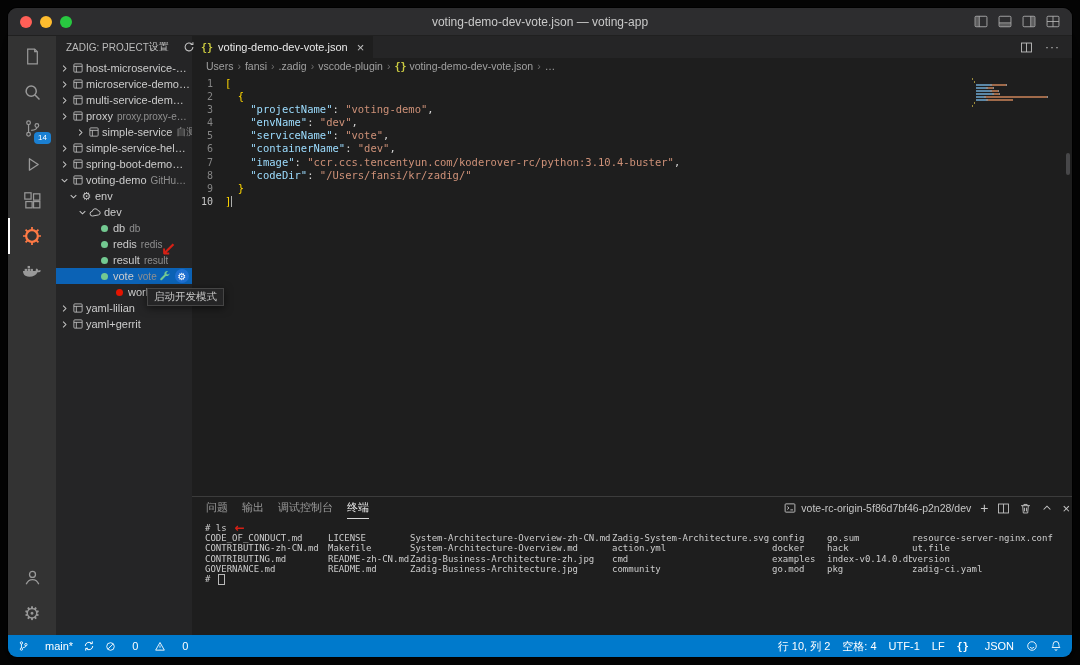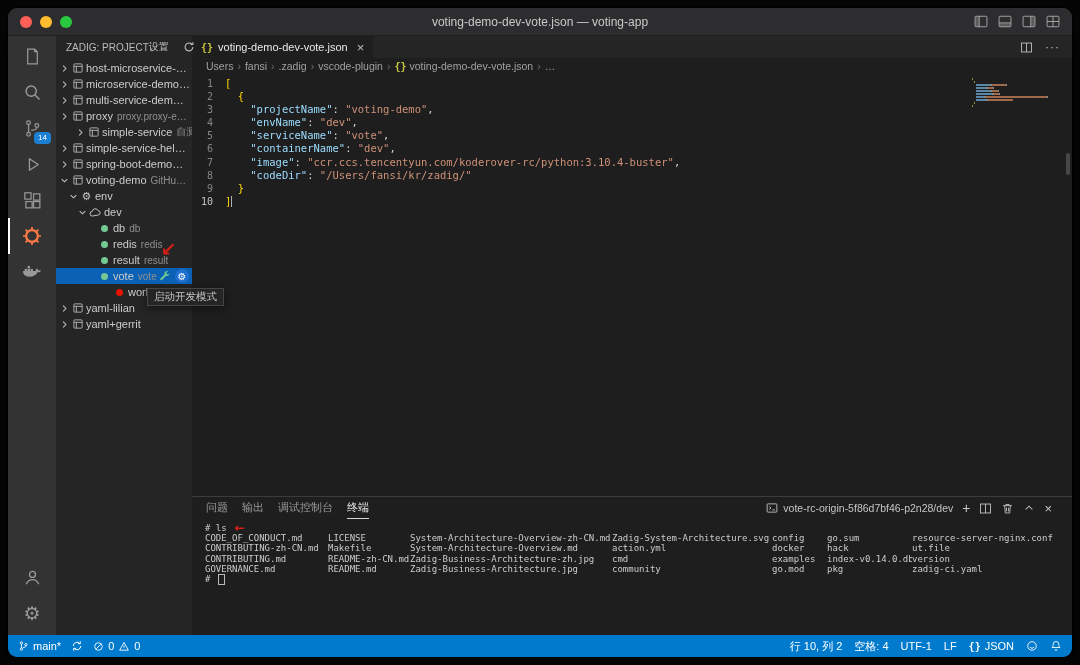--- a/index.html
+++ b/index.html
@@ -61,40 +61,40 @@
   .code-lines{margin-left:12px;white-space:pre;}
   .code-lines .cl{height:13.1px;}
   .tk-key{color:#9cdcfe}.tk-str{color:#ce9178}.tk-pl{color:#d4d4d4}.tk-b1{color:#ffd700}.tk-b2{color:#ffd700}
   .caret{display:inline-block;width:1px;height:11px;background:#aeafad;vertical-align:-2px;}
   .minimap{position:absolute;top:4px;right:14px;width:86px;cursor:pointer;}
   .mm-line{height:2px;margin-bottom:1px;display:flex;}
   .mm-seg{height:100%;flex:none;}
   .scroll-thumb{position:absolute;right:2px;top:79px;width:4px;height:22px;background:#474749;border-radius:2px;cursor:pointer;}
   
   .panel{height:138px;flex:none;border-top:1px solid #3c3c3c;display:flex;flex-direction:column;background:#1e1e1e;}
-  .panel-header{height:22px;flex:none;display:flex;align-items:center;padding:0 20px 0 14px;text-align:right;}
+  .panel-header{height:22px;flex:none;display:flex;align-items:center;padding:0 2px 0 14px;text-align:right;}
   .ptabs{display:flex;gap:14px;height:100%;align-items:stretch;}
   .ptab{display:flex;align-items:center;font-size:11px;color:#9a9a9a;border-bottom:1px solid transparent;cursor:pointer;white-space:nowrap;}
   .ptab.active{color:#e7e7e7;border-bottom-color:#d7d7d7;}
   .panel-right{margin-left:auto;display:flex;align-items:center;gap:9px;color:#c5c5c5;}
   .term-select{display:flex;align-items:center;gap:5px;font-size:10.5px;cursor:pointer;white-space:nowrap;}
   .pr-ic{display:flex;cursor:pointer;}
   .pr-plus{font-size:14px;line-height:1;cursor:pointer;}
   .pr-close{font-size:13px;line-height:1;cursor:pointer;}
   .terminal{flex:1;padding:4px 0 0 13px;font-family:"DejaVu Sans Mono",monospace;font-size:9px;line-height:10.2px;color:#cccccc;overflow:hidden;}
   .t-line{white-space:pre;height:10.2px;display:flex;align-items:center;}
   .t-grid{display:grid;grid-template-columns:123px 82px 202px 160px 55px 85px auto;}
   .t-cell{white-space:nowrap;overflow:hidden;height:10.2px;}
   .red-arrow-left{color:#d62015;font-weight:bold;margin-left:8px;font-size:12px;line-height:1;font-family:"DejaVu Sans",sans-serif;}
   .t-cursor{display:inline-block;width:5px;height:9px;border:1px solid #b9b9b9;margin-left:2px;}
   
   .statusbar{height:22px;flex:none;background:#007acc;display:flex;align-items:center;color:#fff;font-size:11px;padding:0 10px;}
   .sb-grp-left{display:flex;gap:10px;align-items:center;}
   .sb-grp-right{margin-left:auto;display:flex;gap:12px;align-items:center;}
-  .sbi{display:flex;align-items:center;gap:4px;cursor:pointer;white-space:nowrap;}
+  .sbi{display:flex;align-items:center;gap:16px;cursor:pointer;white-space:nowrap;}
   .lang-ic{font-family:"DejaVu Sans Mono",monospace;font-size:10px;font-weight:bold;}
   
   .tooltip{position:absolute;left:139px;top:280px;background:#252526;border:1px solid #454545;color:#c5c5c5;font-size:10.5px;padding:1px 6px;z-index:30;white-space:nowrap;box-shadow:0 2px 8px rgba(0,0,0,.55);}
   .arrow-1{position:absolute;left:153px;top:232px;color:#d62015;font-size:19px;font-weight:bold;transform:rotate(135deg);z-index:29;font-family:"DejaVu Sans",sans-serif;line-height:1;}
 </style>
 </head>
 <body>
 
 <div class="screen">
   <div class="window">

